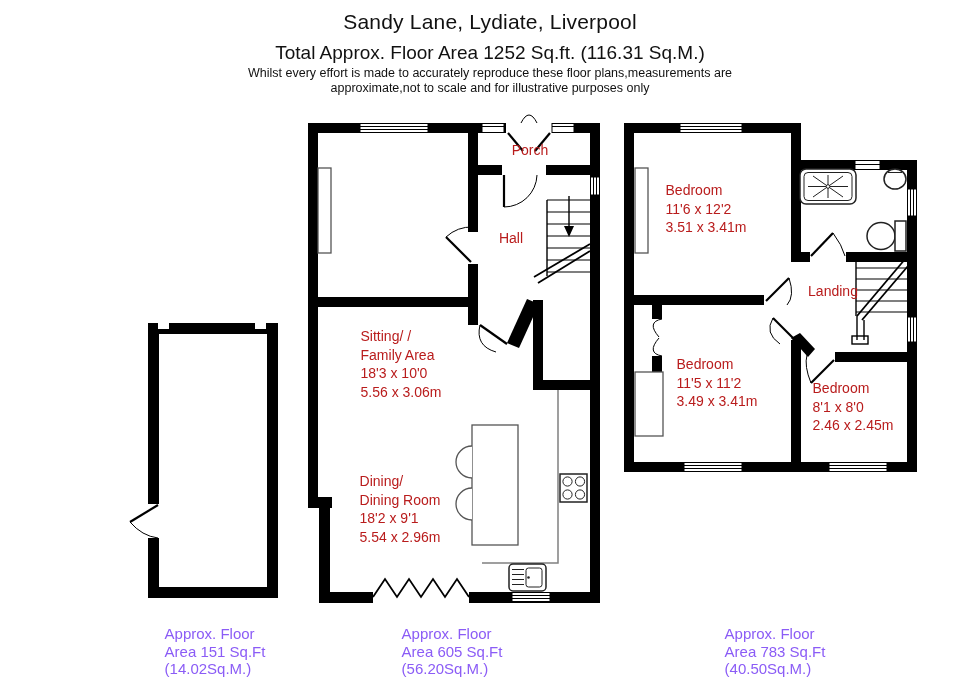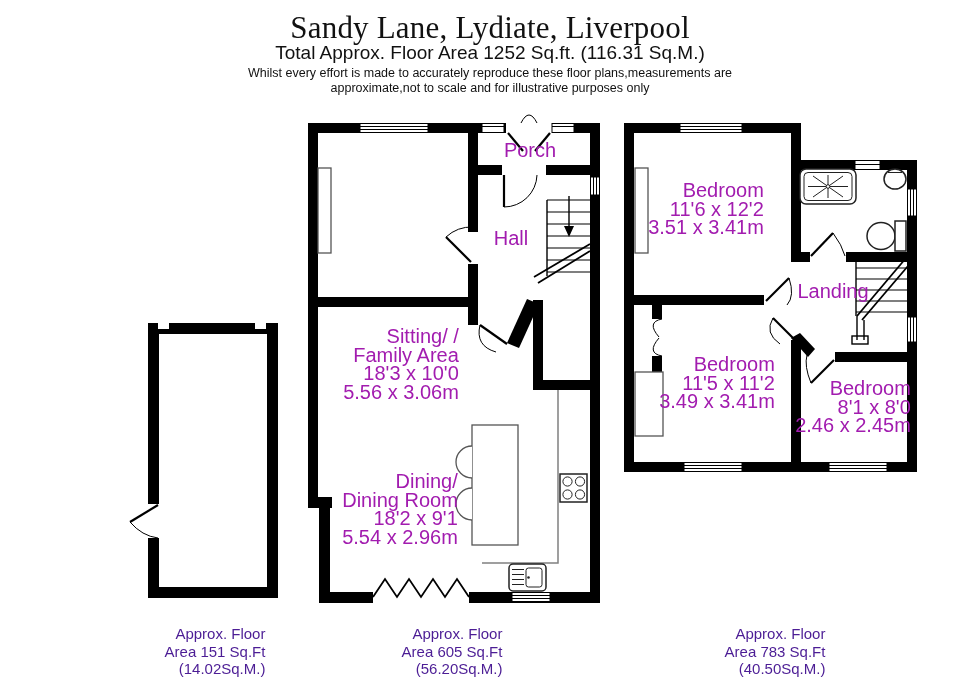--- a/index.html
+++ b/index.html
@@ -1,28 +1,28 @@
 <!DOCTYPE html>
 <html><head>
 <meta charset="utf-8">
 <style>
   html,body{margin:0;padding:0;background:#ffffff;}
   #page{position:relative;width:980px;height:692px;background:#ffffff;overflow:hidden;
         font-family:"Liberation Sans", sans-serif;color:#111;}
   #plan-svg{position:absolute;left:0;top:0;}
   .hdr{position:absolute;left:0;width:980px;text-align:center;}
-  #title{top:10px;font-size:31px;letter-spacing:0.2px;font-family:Liberation Serif, serif;}
+  #title{top:10px;font-size:21px;letter-spacing:0.2px;}
   #subtitle{top:42px;font-size:19px;}
   #disclaimer{top:66px;font-size:12.5px;line-height:15px;}
   #disclaimer span{display:block;}
-  .label{position:absolute;transform:translate(-50%,-50%);text-align:right;
-         font-size:20px;line-height:18.5px;white-space:nowrap;color:#a21caf;}
+  .label{position:absolute;transform:translate(-50%,-50%);text-align:left;
+         font-size:14px;line-height:18.5px;white-space:nowrap;color:#b91c1c;}
   .label span{display:block;}
-  .footer-label{position:absolute;transform:translate(-50%,-50%);text-align:right;
-         font-size:15px;line-height:17.5px;white-space:nowrap;color:#4c1d95;}
+  .footer-label{position:absolute;transform:translate(-50%,-50%);text-align:left;
+         font-size:15px;line-height:17.5px;white-space:nowrap;color:#8b5cf6;}
   .footer-label span{display:block;}
   
   .wall{fill:#000;stroke:none;}
   .winbox{fill:#fff;stroke:#000;stroke-width:1;}
   .winline{stroke:#000;stroke-width:1;fill:none;}
   .doorleaf{stroke:#000;stroke-width:2.2;fill:none;}
   .doorarc{stroke:#000;stroke-width:1;fill:none;}
   .thin{stroke:#000;stroke-width:1.4;fill:none;}
   .tread{stroke:#000;stroke-width:1.2;fill:none;}
   .rail{stroke:#000;stroke-width:1.8;fill:none;}

